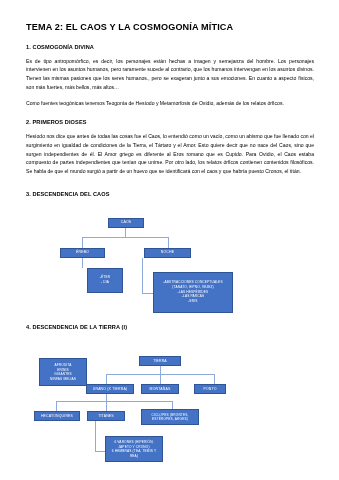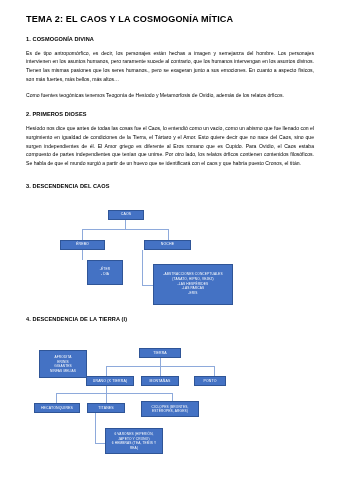--- a/index.html
+++ b/index.html
@@ -27,21 +27,21 @@
     left: 26px;
     top: 14px;
     width: 288px;
   }
 
   
   .doc-title {
     font-size: 9.1px;
     font-weight: bold;
     letter-spacing: 0.15px;
-    margin: 0 0 11px 0;
+    margin: 8px 0 11px 0;
     line-height: 1.2;
   }
   .section-heading {
     font-size: 5.6px;
     font-weight: bold;
     letter-spacing: 0.1px;
     margin: 0 0 6px 0;
     line-height: 1.2;
   }
   .para {

